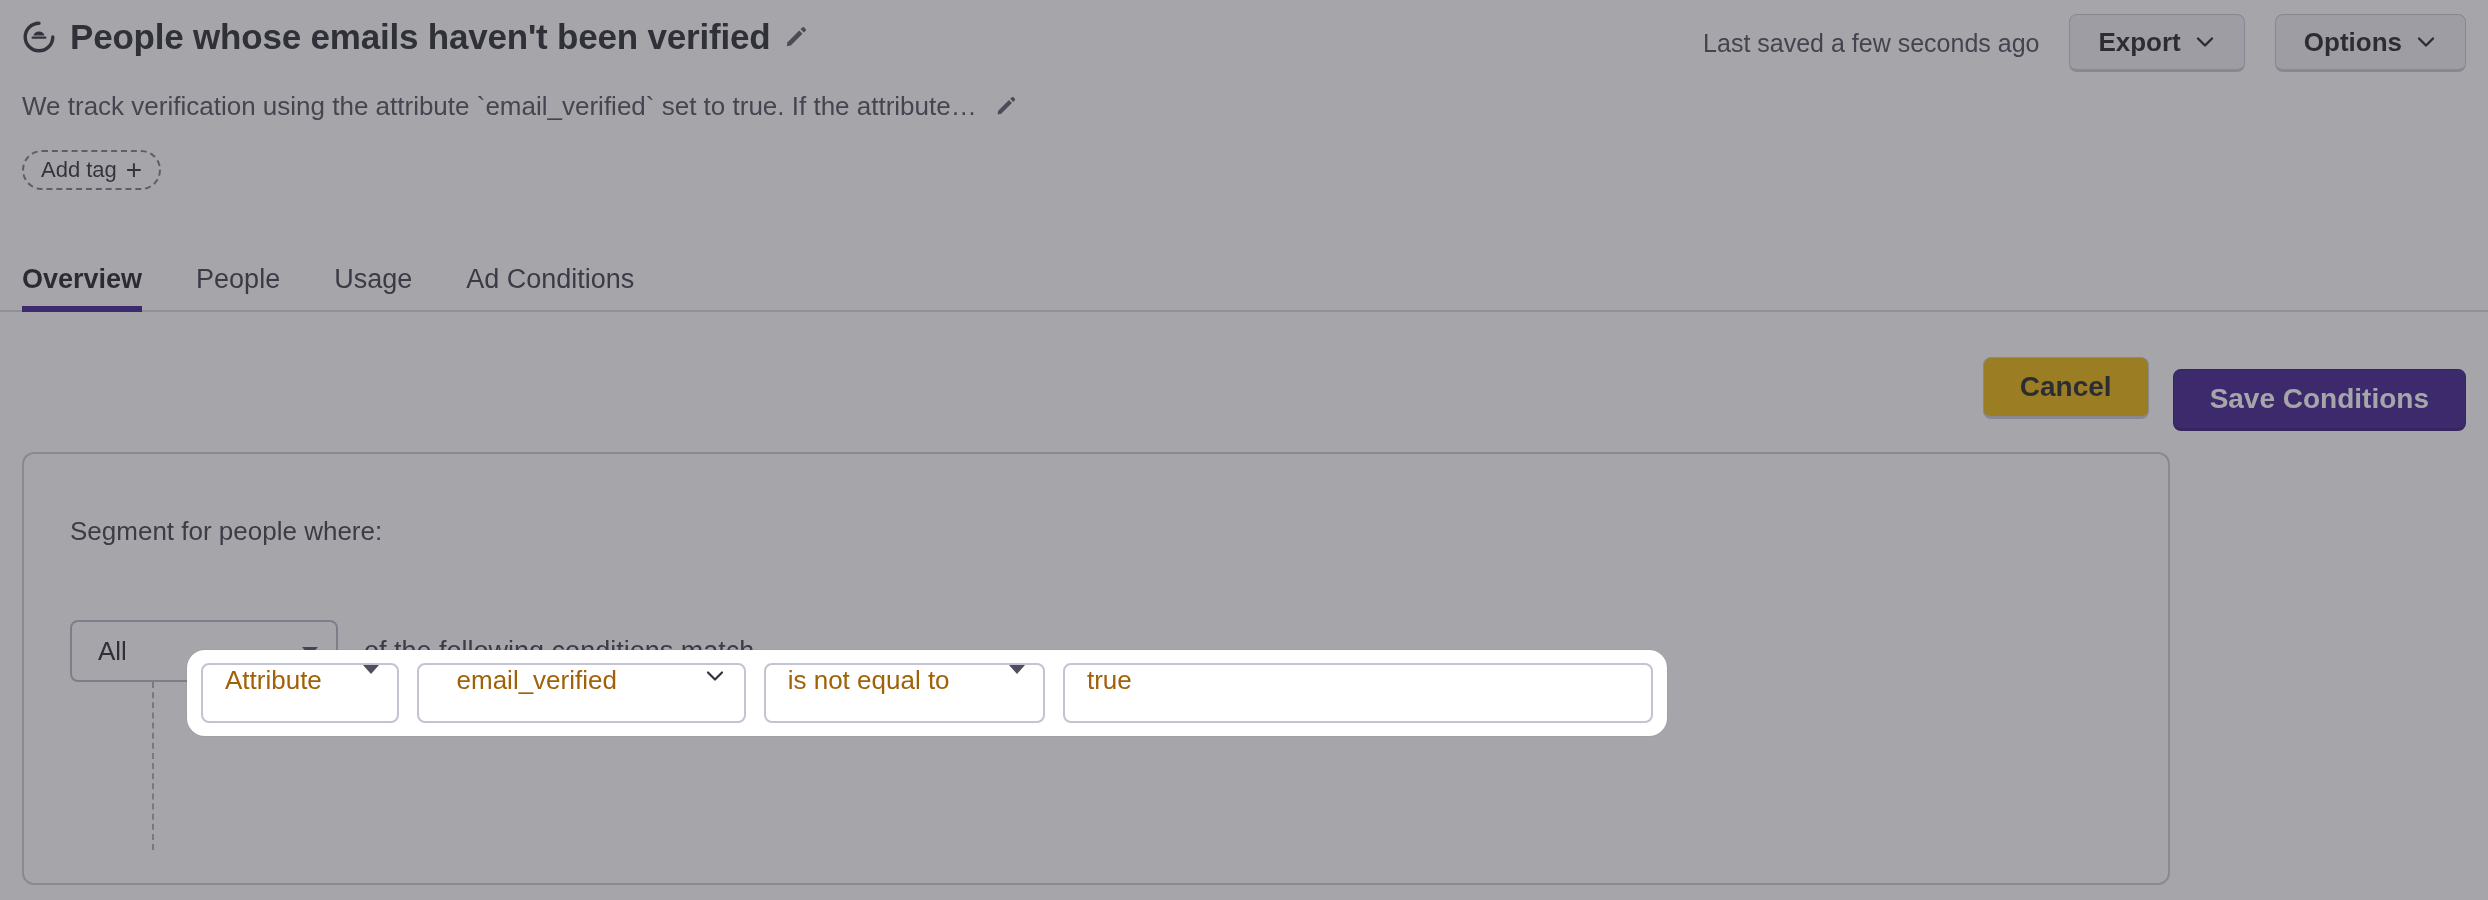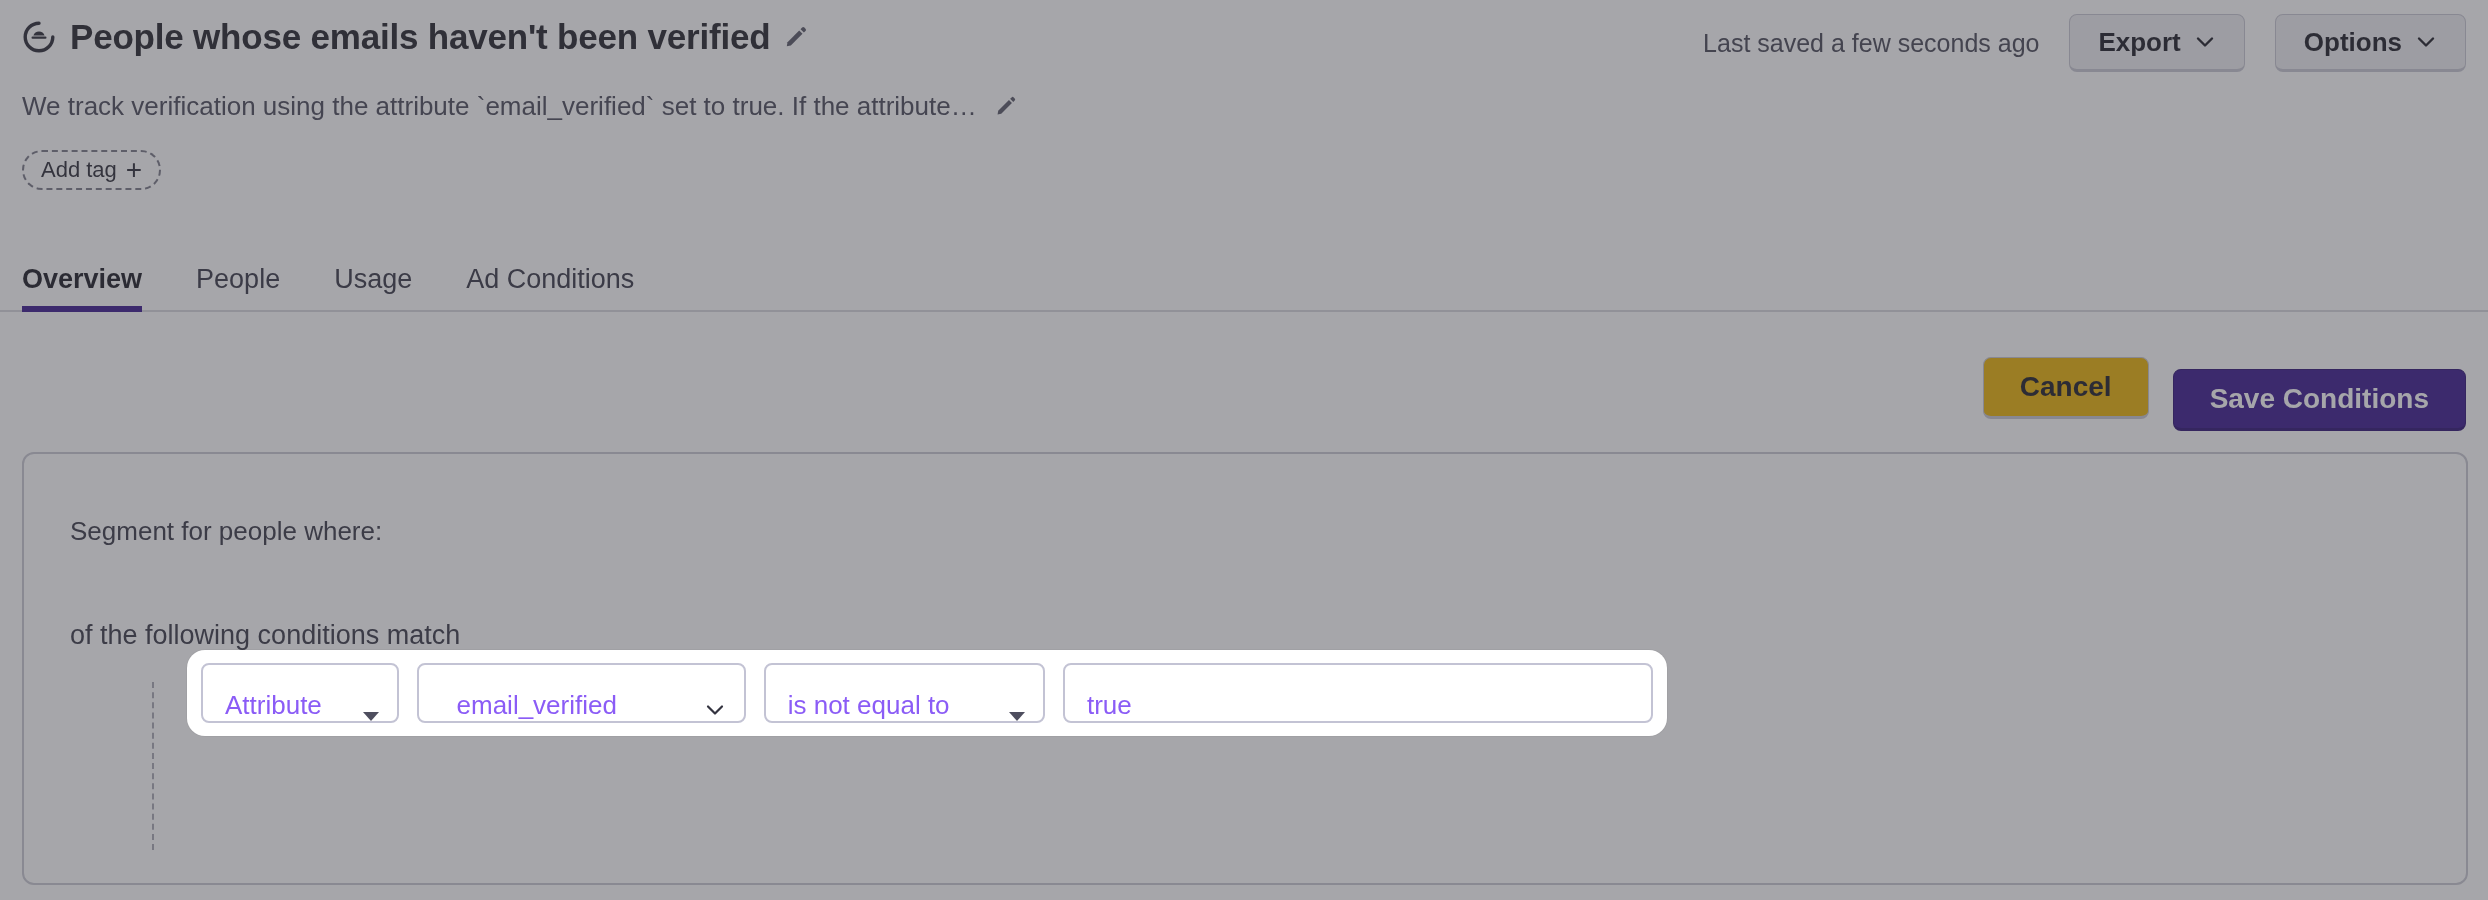--- a/index.html
+++ b/index.html
@@ -218,21 +218,21 @@
     color: #ffffff;
     font-size: 28px;
     font-weight: bold;
     margin-top: 24px;
   }
 
   
   .panel {
     position: absolute;
     left: 22px; top: 452px;
-    width: 2446px;
+    width: 2148px;
     height: 433px;
     border: 2px solid #c9c9d2;
     border-radius: 12px;
     background: #ffffff;
   }
 
   .panel-label {
     position: absolute;
     left: 46px; top: 62px;
     font-size: 26px;
@@ -304,27 +304,27 @@
     display: flex;
     align-items: center;
     padding: 0 14px;
     gap: 18px;
     box-shadow: 0 0 0 1px rgba(0,0,0,0.03);
   }
 
   .field {
     position: relative;
     display: inline-flex;
-    align-items: flex-end;
+    align-items: flex-start;
     height: 60px;
     background: #ffffff;
     border: 2px solid #c3c3d4;
     border-radius: 8px;
     font-size: 26px;
-    color: #8b5cf6;
+    color: #a16207;
     font-family: "Liberation Sans", sans-serif;
     cursor: pointer;
     white-space: nowrap;
   }
 
   .field-type   { width: 198px; padding: 0 40px 0 22px; }
   .field-attr   { width: 330px; padding: 0 48px 0 38px; }
   .field-op     { width: 282px; padding: 0 44px 0 22px; }
   .field-value  { width: 592px; padding: 0 22px; }
 
@@ -411,20 +411,24 @@
     <button class="btn btn-primary">
       <span>Save Conditions</span>
     </button>
   </div>
 
   <div class="panel">
 
     <div class="panel-label">Segment for people where:</div>
 
     <div class="all-row">
+      <div class="select select-all">
+        <span class="sel-text">All</span>
+        <span class="tri-down"></span>
+      </div>
       <span class="all-caption">of the following conditions match</span>
     </div>
 
     <div class="rail"></div>
 
   </div>
 
   <div id="dim"></div>
 
   <div class="condition-spotlight">

